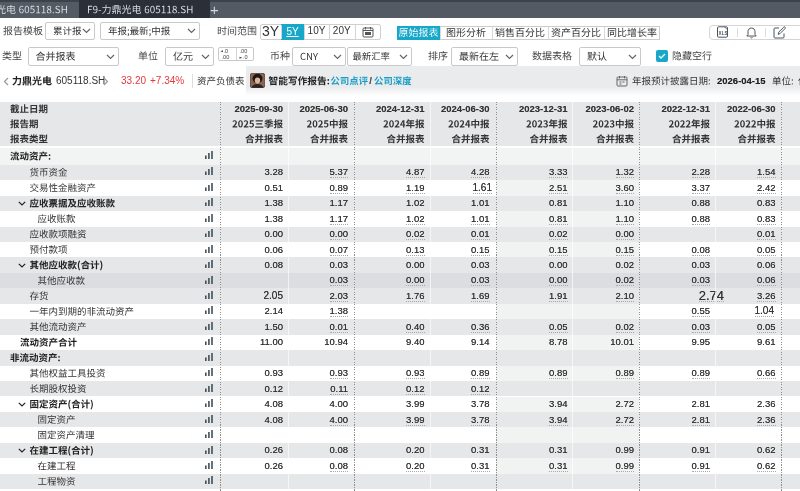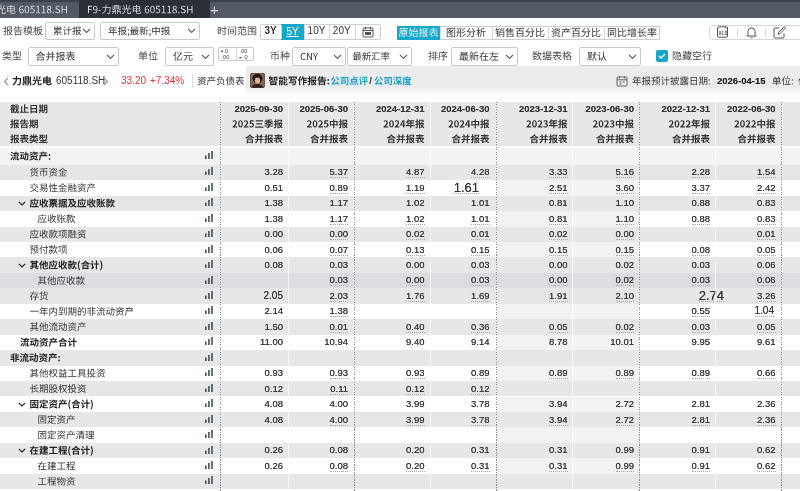--- a/index.html
+++ b/index.html
@@ -7,21 +7,21 @@
     <div style="position:absolute;left:210px;top:0.5px;font-size:15px;color:#d2d6db;font-weight:400">+</div>
     <div style="position:absolute;left:45px;top:22px;width:50px;height:18px;background:#fff;border:1px solid #c9c9c9;border-radius:2px;box-sizing:border-box"></div>
     <svg style="position:absolute;left:82.0px;top:28.2px" width="9" height="6" viewBox="0 0 9 6">
       <path d="M1 1l3.5 3.5L8 1" stroke="#666" stroke-width="1.2" fill="none"></path>
     </svg>
     <div style="position:absolute;left:100px;top:22px;width:100px;height:18px;background:#fff;border:1px solid #c9c9c9;border-radius:2px;box-sizing:border-box"></div>
     <svg style="position:absolute;left:187.0px;top:28.2px" width="9" height="6" viewBox="0 0 9 6">
       <path d="M1 1l3.5 3.5L8 1" stroke="#666" stroke-width="1.2" fill="none"></path>
     </svg>
     <div style="position:absolute;left:260px;top:24px;width:121px;height:15.5px;background:#fff;border:1px solid #cfcfcf;border-radius:2px;box-sizing:border-box"></div>
-    <div style="position:absolute;left:270.5px;transform:translateX(-50%);top:25.3px;font-size:10px;color:#333;font-weight:bold;white-space:pre;line-height:12.5px;">3Y</div>
+    <div style="position:absolute;left:270.5px;transform:translateX(-50%);top:25.3px;font-size:14px;color:#333;font-weight:normal;white-space:pre;line-height:12.5px;">3Y</div>
     <div style="position:absolute;left:281px;top:24px;width:23px;height:15.5px;background:#16a7c9"></div>
     <div style="position:absolute;left:292.5px;transform:translateX(-50%);top:25.5px;font-size:10px;color:#fff;font-weight:normal;white-space:pre;line-height:12.5px;text-decoration:underline;">5Y</div>
     <div style="position:absolute;left:281px;top:24.5px;width:1px;height:14.5px;background:#d5d5d5"></div>
     <div style="position:absolute;left:316.5px;transform:translateX(-50%);top:25.3px;font-size:10px;color:#333;font-weight:normal;white-space:pre;line-height:12.5px;">10Y</div>
     <div style="position:absolute;left:304px;top:24.5px;width:1px;height:14.5px;background:#d5d5d5"></div>
     <div style="position:absolute;left:341.75px;transform:translateX(-50%);top:25.3px;font-size:10px;color:#333;font-weight:normal;white-space:pre;line-height:12.5px;">20Y</div>
     <div style="position:absolute;left:329px;top:24.5px;width:1px;height:14.5px;background:#d5d5d5"></div>
     <svg style="position:absolute;left:361.8px;top:25.5px" width="12" height="12" viewBox="0 0 12 12">
       <rect x="1" y="2" width="10" height="9" rx="1" fill="none" stroke="#555" stroke-width="1"></rect>
       <path d="M3.5 1v2.5M8.5 1v2.5M1 4.5h10" stroke="#555" stroke-width="1" fill="none"></path>
@@ -113,54 +113,54 @@
       <rect x="1" y="2" width="10" height="9" rx="1" fill="none" stroke="#666" stroke-width="1"></rect>
       <path d="M3.5 1v2.5M8.5 1v2.5M1 4.8h10M3.5 7h2M6.5 7h2M3.5 9h2" stroke="#666" stroke-width="1" fill="none"></path>
     </svg>
     <div style="position:absolute;left:717px;top:75.1px;font-size:9.5px;color:#222;font-weight:bold;white-space:pre;line-height:11.9px;text-shadow:0 0 0.5px rgba(40,40,40,0.55);">2026-04-15</div>
     <div style="position:absolute;left:0px;top:101.5px;width:800px;height:44.0px;background:#e6e7e9"></div>
     <div style="position:absolute;right:517px;top:103.1px;font-size:9.5px;color:#333;font-weight:bold;white-space:pre;line-height:11.9px;text-shadow:0 0 0.5px rgba(40,40,40,0.55);">2025-09-30</div>
     <div style="position:absolute;right:452px;top:103.1px;font-size:9.5px;color:#333;font-weight:bold;white-space:pre;line-height:11.9px;text-shadow:0 0 0.5px rgba(40,40,40,0.55);">2025-06-30</div>
     <div style="position:absolute;right:375.5px;top:103.1px;font-size:9.5px;color:#333;font-weight:bold;white-space:pre;line-height:11.9px;text-shadow:0 0 0.5px rgba(40,40,40,0.55);">2024-12-31</div>
     <div style="position:absolute;right:310.5px;top:103.1px;font-size:9.5px;color:#333;font-weight:bold;white-space:pre;line-height:11.9px;text-shadow:0 0 0.5px rgba(40,40,40,0.55);">2024-06-30</div>
     <div style="position:absolute;right:232.5px;top:103.1px;font-size:9.5px;color:#333;font-weight:bold;white-space:pre;line-height:11.9px;text-shadow:0 0 0.5px rgba(40,40,40,0.55);">2023-12-31</div>
-    <div style="position:absolute;right:166px;top:103.1px;font-size:9.5px;color:#333;font-weight:bold;white-space:pre;line-height:11.9px;text-shadow:0 0 0.5px rgba(40,40,40,0.55);">2023-06-30</div>
+    <div style="position:absolute;right:166px;top:103.1px;font-size:9.5px;color:#333;font-weight:bold;white-space:pre;line-height:11.9px;text-shadow:0 0 0.5px rgba(40,40,40,0.55);">2023-06-02</div>
     <div style="position:absolute;right:90px;top:103.1px;font-size:9.5px;color:#333;font-weight:bold;white-space:pre;line-height:11.9px;text-shadow:0 0 0.5px rgba(40,40,40,0.55);">2022-12-31</div>
     <div style="position:absolute;right:24.5px;top:103.1px;font-size:9.5px;color:#333;font-weight:bold;white-space:pre;line-height:11.9px;text-shadow:0 0 0.5px rgba(40,40,40,0.55);">2022-06-30</div>
     <div style="position:absolute;left:0px;top:147.6px;width:800px;height:17.150000000000006px;background:#f2f3f3"></div>
     <svg style="position:absolute;left:204.8px;top:151.1px" width="9" height="8" viewBox="0 0 9 8">
       <rect x="0" y="4.5" width="1.6" height="3.5" fill="#42505a"></rect>
       <rect x="3.1" y="2" width="1.6" height="6" fill="#42505a"></rect>
       <rect x="6.2" y="0" width="1.6" height="8" fill="#42505a"></rect>
     </svg>
     <div style="position:absolute;left:0px;top:164.75px;width:800px;height:15.45px;background:#e6e7e9"></div>
     <svg style="position:absolute;left:204.8px;top:167.4px" width="9" height="8" viewBox="0 0 9 8">
       <rect x="0" y="4.5" width="1.6" height="3.5" fill="#42505a"></rect>
       <rect x="3.1" y="2" width="1.6" height="6" fill="#42505a"></rect>
       <rect x="6.2" y="0" width="1.6" height="8" fill="#42505a"></rect>
     </svg>
     <div style="position:absolute;right:517.0px;top:166.3px;font-size:9.5px;line-height:11px;color:#333;text-shadow:0 0 0.5px rgba(40,40,40,0.8);padding-bottom:0px">3.28</div>
     <div style="position:absolute;right:452.0px;top:166.3px;font-size:9.5px;line-height:11px;color:#333;text-shadow:0 0 0.5px rgba(40,40,40,0.8);border-bottom:1px dotted #a9a9a9;padding-bottom:0px">5.37</div>
     <div style="position:absolute;right:375.5px;top:166.3px;font-size:9.5px;line-height:11px;color:#333;text-shadow:0 0 0.5px rgba(40,40,40,0.8);border-bottom:1px dotted #a9a9a9;padding-bottom:0px">4.87</div>
     <div style="position:absolute;right:310.5px;top:166.3px;font-size:9.5px;line-height:11px;color:#333;text-shadow:0 0 0.5px rgba(40,40,40,0.8);border-bottom:1px dotted #a9a9a9;padding-bottom:0px">4.28</div>
     <div style="position:absolute;right:232.5px;top:166.3px;font-size:9.5px;line-height:11px;color:#333;text-shadow:0 0 0.5px rgba(40,40,40,0.8);border-bottom:1px dotted #a9a9a9;padding-bottom:0px">3.33</div>
-    <div style="position:absolute;right:166.0px;top:166.3px;font-size:9.5px;line-height:11px;color:#333;text-shadow:0 0 0.5px rgba(40,40,40,0.8);border-bottom:1px dotted #a9a9a9;padding-bottom:0px">5.16</div>
+    <div style="position:absolute;right:166.0px;top:166.3px;font-size:9.5px;line-height:11px;color:#333;text-shadow:0 0 0.5px rgba(40,40,40,0.8);border-bottom:1px dotted #a9a9a9;padding-bottom:0px">1.32</div>
     <div style="position:absolute;right:90.0px;top:166.3px;font-size:9.5px;line-height:11px;color:#333;text-shadow:0 0 0.5px rgba(40,40,40,0.8);border-bottom:1px dotted #a9a9a9;padding-bottom:0px">2.28</div>
     <div style="position:absolute;right:24.5px;top:166.3px;font-size:9.5px;line-height:11px;color:#333;text-shadow:0 0 0.5px rgba(40,40,40,0.8);border-bottom:1px dotted #a9a9a9;padding-bottom:0px">1.54</div>
     <div style="position:absolute;left:0px;top:180.20000000000002px;width:800px;height:15.45px;background:#ffffff"></div>
     <div style="position:absolute;left:496px;top:180.20000000000002px;width:142.5px;height:15.45px;background:#f1f3f2"></div>
     <svg style="position:absolute;left:204.8px;top:182.8px" width="9" height="8" viewBox="0 0 9 8">
       <rect x="0" y="4.5" width="1.6" height="3.5" fill="#42505a"></rect>
       <rect x="3.1" y="2" width="1.6" height="6" fill="#42505a"></rect>
       <rect x="6.2" y="0" width="1.6" height="8" fill="#42505a"></rect>
     </svg>
     <div style="position:absolute;right:517.0px;top:181.7px;font-size:9.5px;line-height:11px;color:#333;text-shadow:0 0 0.5px rgba(40,40,40,0.8);padding-bottom:0px">0.51</div>
     <div style="position:absolute;right:452.0px;top:181.7px;font-size:9.5px;line-height:11px;color:#333;text-shadow:0 0 0.5px rgba(40,40,40,0.8);border-bottom:1px dotted #a9a9a9;padding-bottom:0px">0.89</div>
     <div style="position:absolute;right:375.5px;top:181.7px;font-size:9.5px;line-height:11px;color:#333;text-shadow:0 0 0.5px rgba(40,40,40,0.8);border-bottom:1px dotted #a9a9a9;padding-bottom:0px">1.19</div>
-    <div style="position:absolute;right:321px;top:181.7px;font-size:13px;line-height:11px;color:#333;text-shadow:0 0 0.5px rgba(40,40,40,0.8);border-bottom:1px dotted #a9a9a9;padding-bottom:0px">1.61</div>
+    <div style="position:absolute;right:308px;top:181.7px;font-size:10px;line-height:11px;color:#333;text-shadow:0 0 0.5px rgba(40,40,40,0.8);border-bottom:1px dotted #a9a9a9;padding-bottom:0px">1.61</div>
     <div style="position:absolute;right:232.5px;top:181.7px;font-size:9.5px;line-height:11px;color:#333;text-shadow:0 0 0.5px rgba(40,40,40,0.8);border-bottom:1px dotted #a9a9a9;padding-bottom:0px">2.51</div>
     <div style="position:absolute;right:166.0px;top:181.7px;font-size:9.5px;line-height:11px;color:#333;text-shadow:0 0 0.5px rgba(40,40,40,0.8);border-bottom:1px dotted #a9a9a9;padding-bottom:0px">3.60</div>
     <div style="position:absolute;right:90.0px;top:181.7px;font-size:9.5px;line-height:11px;color:#333;text-shadow:0 0 0.5px rgba(40,40,40,0.8);border-bottom:1px dotted #a9a9a9;padding-bottom:0px">3.37</div>
     <div style="position:absolute;right:24.5px;top:181.7px;font-size:9.5px;line-height:11px;color:#333;text-shadow:0 0 0.5px rgba(40,40,40,0.8);border-bottom:1px dotted #a9a9a9;padding-bottom:0px">2.42</div>
     <div style="position:absolute;left:0px;top:195.65px;width:800px;height:15.45px;background:#e6e7e9"></div>
     <svg style="position:absolute;left:18px;top:200.8px" width="8" height="5" viewBox="0 0 8 5">
       <path d="M0.8 0.8l3.2 3.2 3.2-3.2" stroke="#222" stroke-width="1.2" fill="none"></path>
     </svg>
     <svg style="position:absolute;left:204.8px;top:198.3px" width="9" height="8" viewBox="0 0 9 8">
       <rect x="0" y="4.5" width="1.6" height="3.5" fill="#42505a"></rect>

